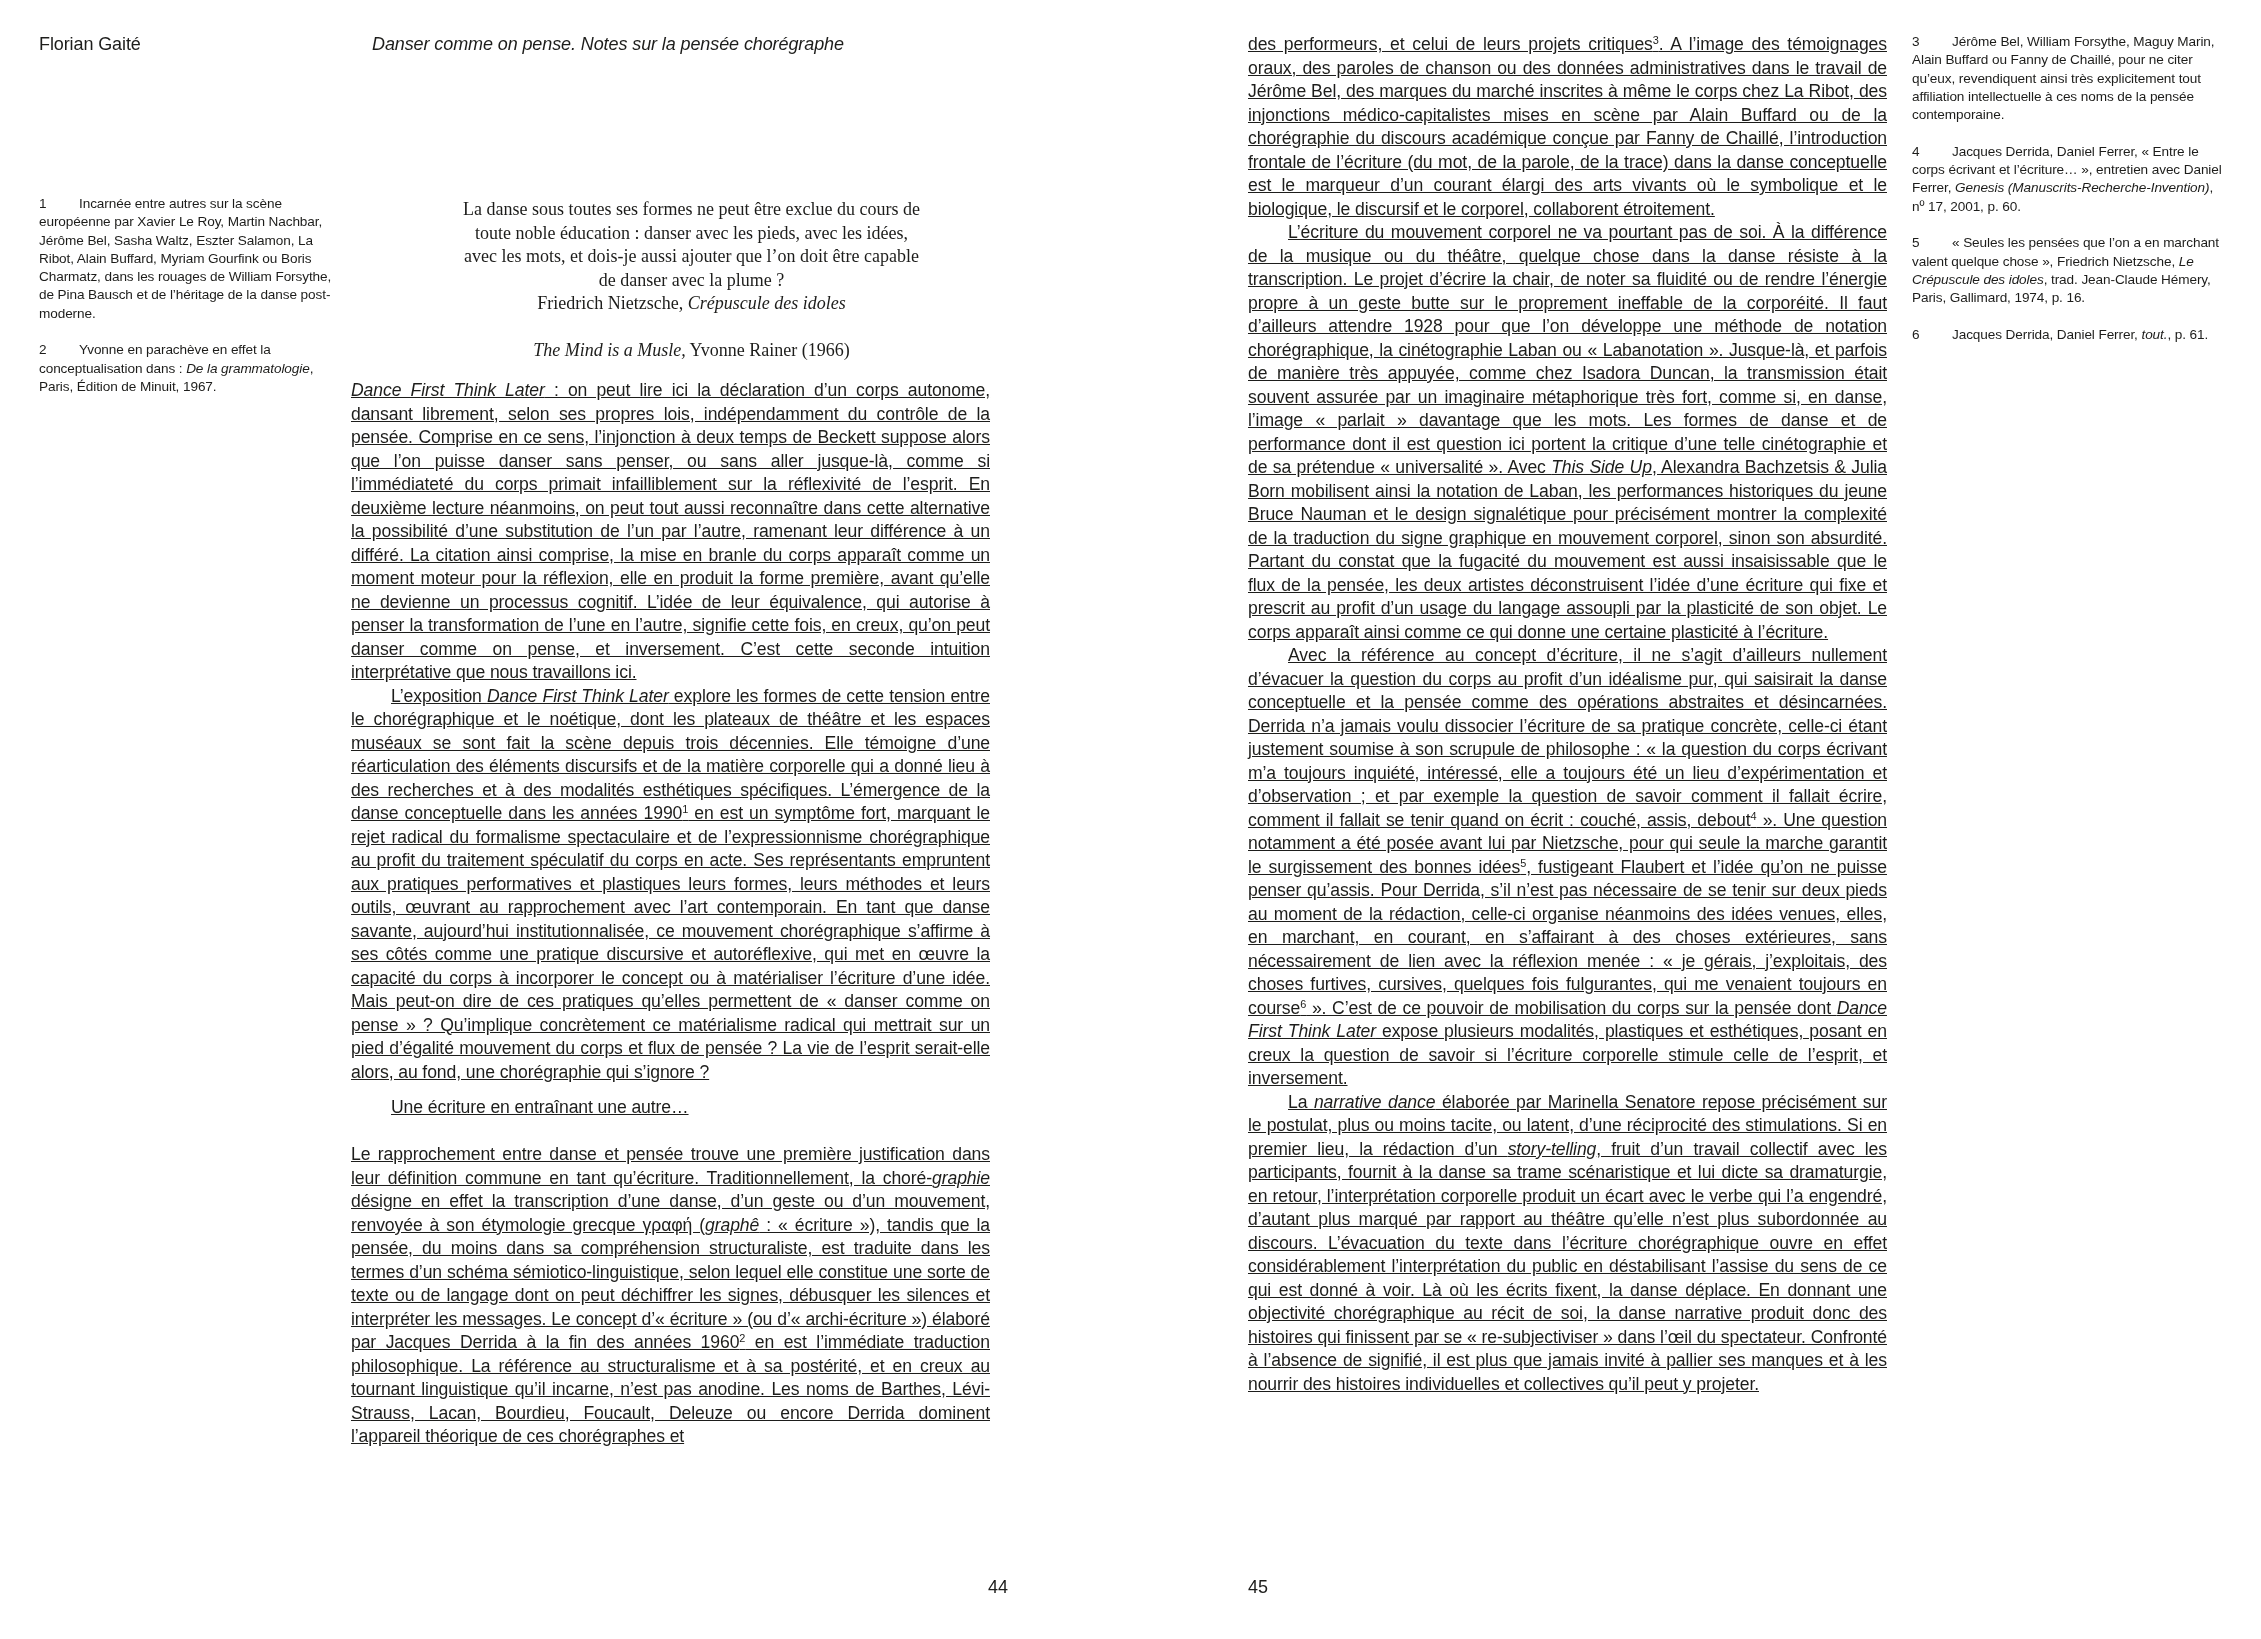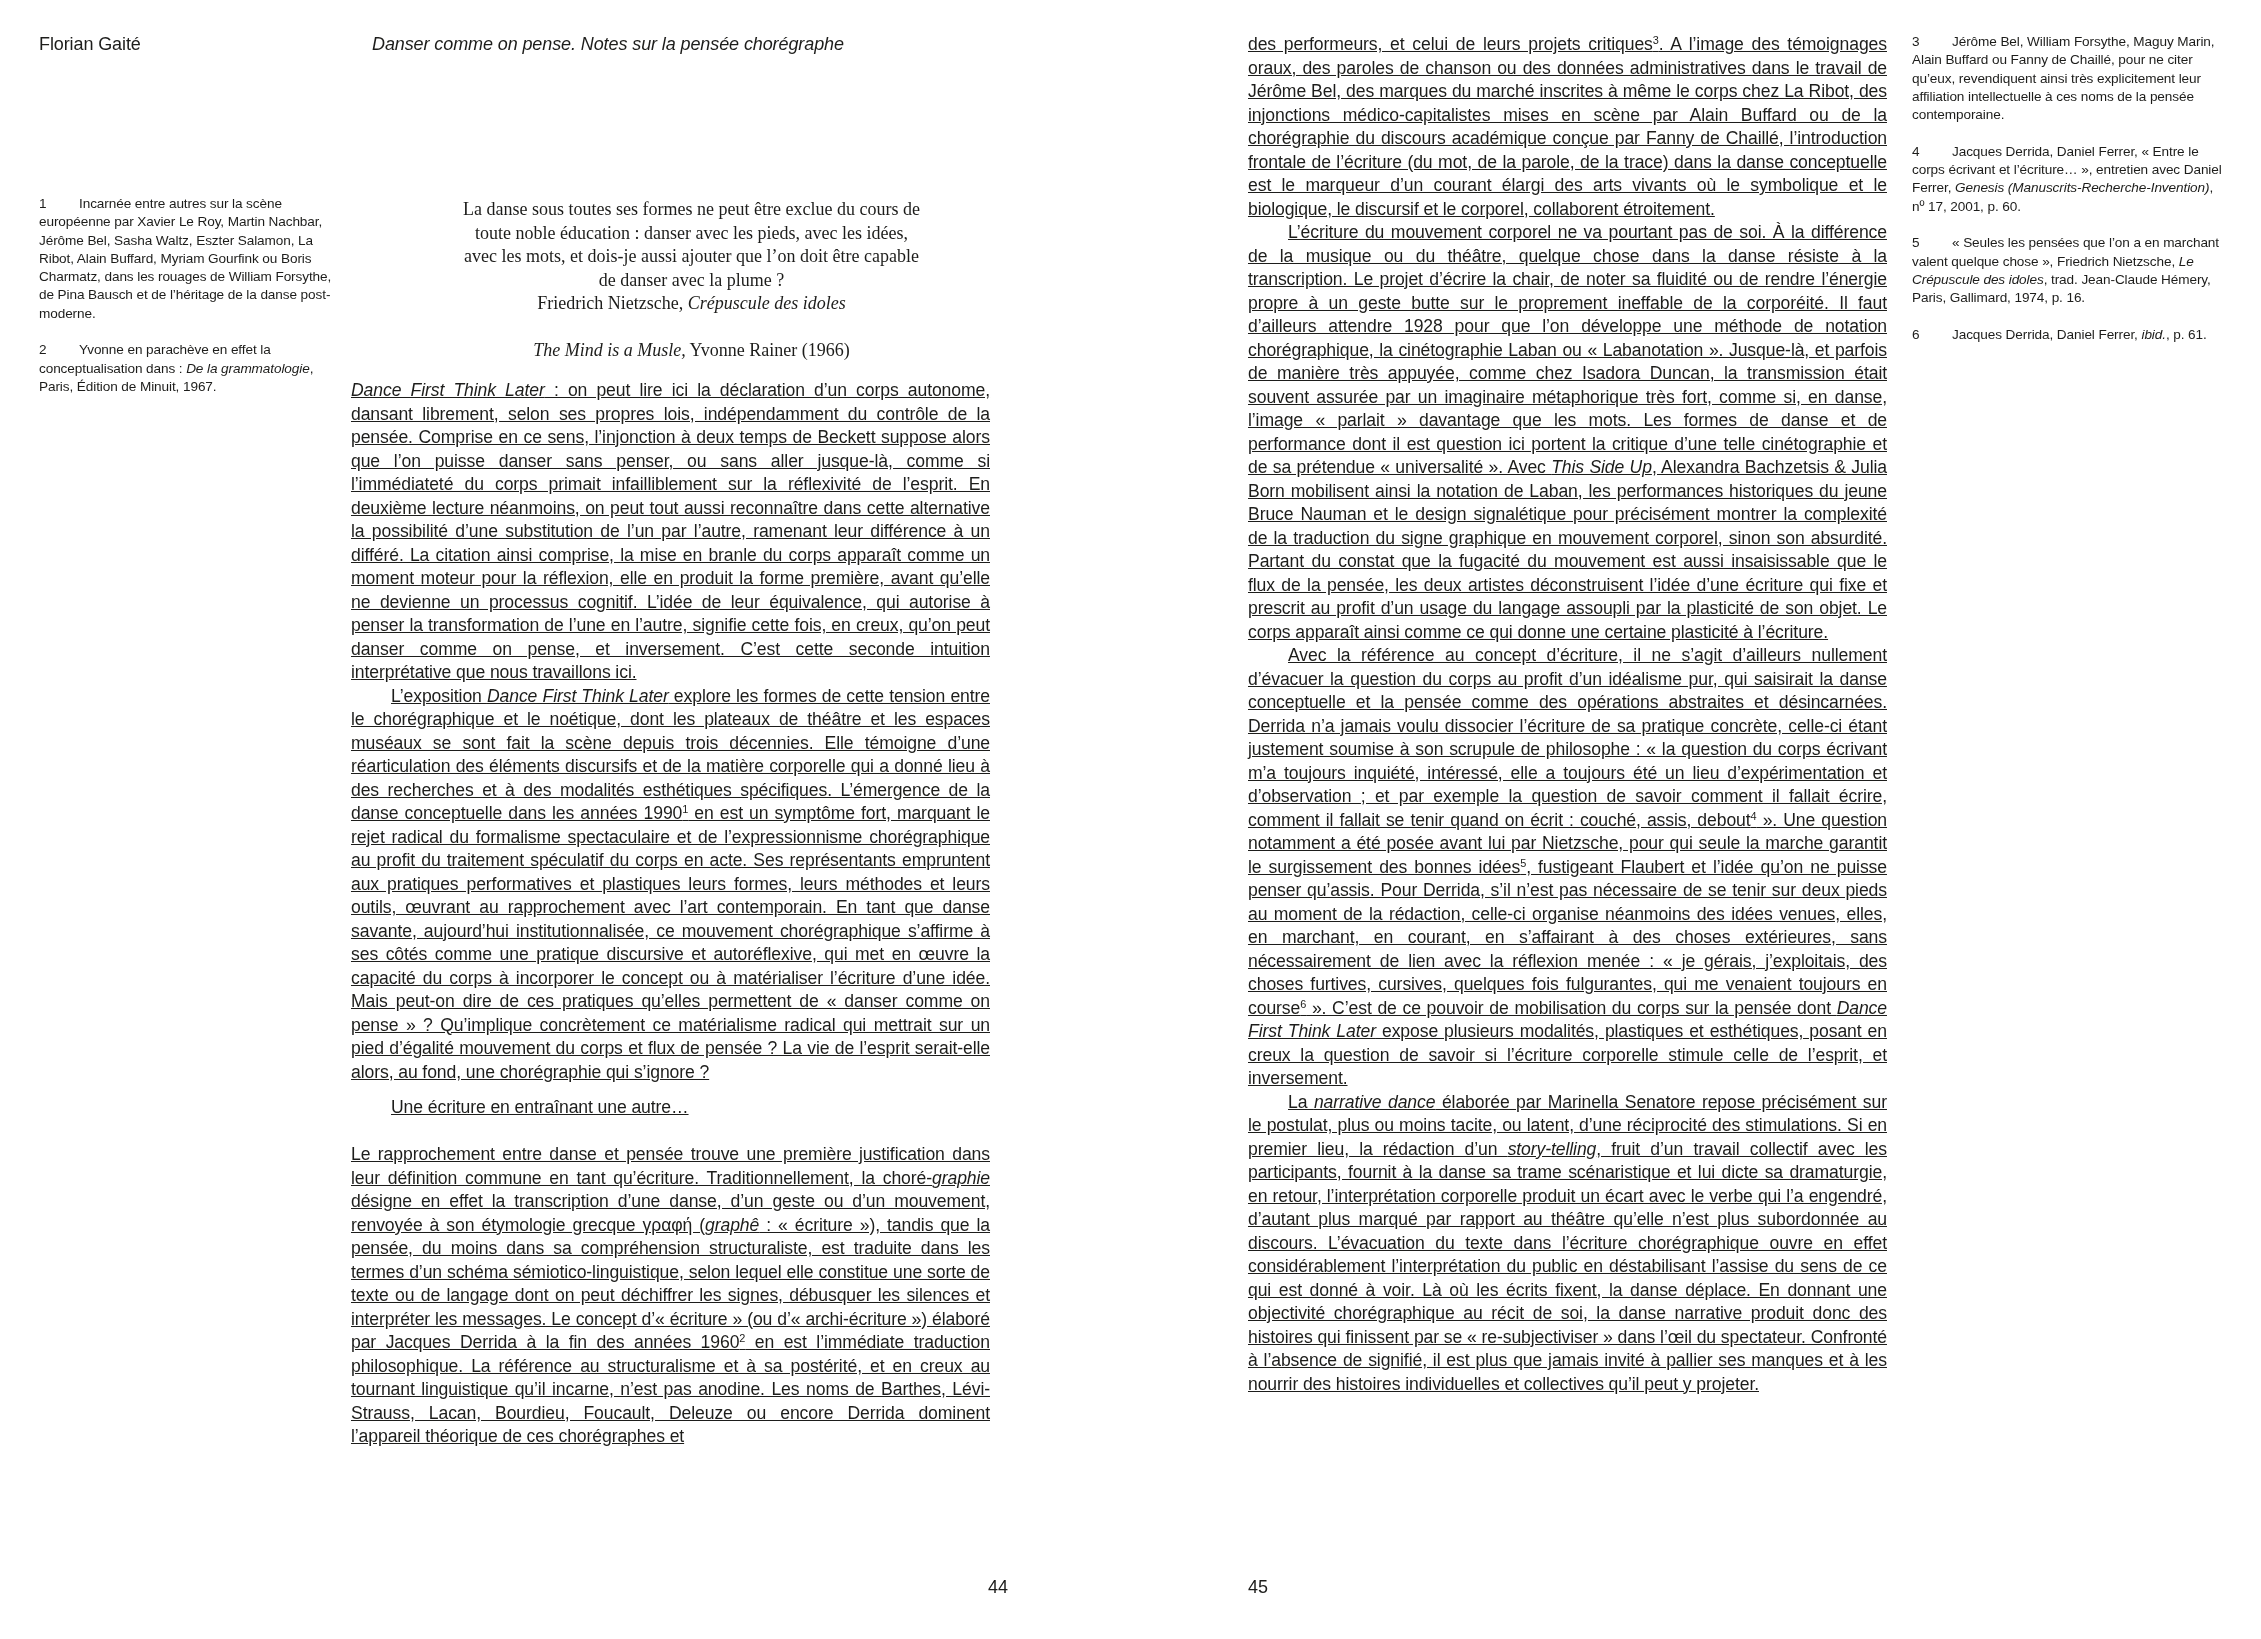--- a/index.html
+++ b/index.html
@@ -74,20 +74,20 @@
 <div class="abs page-num page-left">44</div>
 
 <div class="abs body-col body-right">
     <p class=""><span>des performeurs, et celui de leurs projets critiques</span><sup>3</sup><span>. A l’image des témoignages oraux, des paroles de chanson ou des données administratives dans le travail de Jérôme Bel, des marques du marché inscrites à même le corps chez La Ribot, des injonctions médico-capitalistes mises en scène par Alain Buffard ou de la chorégraphie du discours académique conçue par Fanny de Chaillé, l’introduction frontale de l’écriture (du mot, de la parole, de la trace) dans la danse conceptuelle est le marqueur d’un courant élargi des arts vivants où le symbolique et le biologique, le discursif et le corporel, collaborent étroitement.</span></p>
     <p class="indent"><span>L’écriture du mouvement corporel ne va pourtant pas de soi. À la différence de la musique ou du théâtre, quelque chose dans la danse résiste à la transcription. Le projet d’écrire la chair, de noter sa fluidité ou de rendre l’énergie propre à un geste butte sur le proprement ineffable de la corporéité. Il faut d’ailleurs attendre 1928 pour que l’on développe une méthode de notation chorégraphique, la cinétographie Laban ou « Labanotation ». Jusque-là, et parfois de manière très appuyée, comme chez Isadora Duncan, la transmission était souvent assurée par un imaginaire métaphorique très fort, comme si, en danse, l’image « parlait » davantage que les mots. Les formes de danse et de performance dont il est question ici portent la critique d’une telle cinétographie et de sa prétendue « universalité ». Avec </span><em>This Side Up</em><span>, Alexandra Bachzetsis &amp; Julia Born mobilisent ainsi la notation de Laban, les performances historiques du jeune Bruce Nauman et le design signalétique pour précisément montrer la complexité de la traduction du signe graphique en mouvement corporel, sinon son absurdité. Partant du constat que la fugacité du mouvement est aussi insaisissable que le flux de la pensée, les deux artistes déconstruisent l’idée d’une écriture qui fixe et prescrit au profit d’un usage du langage assoupli par la plasticité de son objet. Le corps apparaît ainsi comme ce qui donne une certaine plasticité à l’écriture.</span></p>
     <p class="indent"><span>Avec la référence au concept d’écriture, il ne s’agit d’ailleurs nullement d’évacuer la question du corps au profit d’un idéalisme pur, qui saisirait la danse conceptuelle et la pensée comme des opérations abstraites et désincarnées. Derrida n’a jamais voulu dissocier l’écriture de sa pratique concrète, celle-ci étant justement soumise à son scrupule de philosophe : « la question du corps écrivant m’a toujours inquiété, intéressé, elle a toujours été un lieu d’expérimentation et d’observation ; et par exemple la question de savoir comment il fallait écrire, comment il fallait se tenir quand on écrit : couché, assis, debout</span><sup>4</sup><span> ». Une question notamment a été posée avant lui par Nietzsche, pour qui seule la marche garantit le surgissement des bonnes idées</span><sup>5</sup><span>, fustigeant Flaubert et l’idée qu’on ne puisse penser qu’assis. Pour Derrida, s’il n’est pas nécessaire de se tenir sur deux pieds au moment de la rédaction, celle-ci organise néanmoins des idées venues, elles, en marchant, en courant, en s’affairant à des choses extérieures, sans nécessairement de lien avec la réflexion menée : « je gérais, j’exploitais, des choses furtives, cursives, quelques fois fulgurantes, qui me venaient toujours en course</span><sup>6</sup><span> ». C’est de ce pouvoir de mobilisation du corps sur la pensée dont </span><em>Dance First Think Later</em><span> expose plusieurs modalités, plastiques et esthétiques, posant en creux la question de savoir si l’écriture corporelle stimule celle de l’esprit, et inversement.</span></p>
     <p class="indent"><span>La </span><em>narrative dance</em><span> élaborée par Marinella Senatore repose précisément sur le postulat, plus ou moins tacite, ou latent, d’une réciprocité des stimulations. Si en premier lieu, la rédaction d’un </span><em>story-telling</em><span>, fruit d’un travail collectif avec les participants, fournit à la danse sa trame scénaristique et lui dicte sa dramaturgie, en retour, l’interprétation corporelle produit un écart avec le verbe qui l’a engendré, d’autant plus marqué par rapport au théâtre qu’elle n’est plus subordonnée au discours. L’évacuation du texte dans l’écriture chorégraphique ouvre en effet considérablement l’interprétation du public en déstabilisant l’assise du sens de ce qui est donné à voir. Là où les écrits fixent, la danse déplace. En donnant une objectivité chorégraphique au récit de soi, la danse narrative produit donc des histoires qui finissent par se « re-subjectiviser » dans l’œil du spectateur. Confronté à l’absence de signifié, il est plus que jamais invité à pallier ses manques et à les nourrir des histoires individuelles et collectives qu’il peut y projeter.</span></p>
   </div>
 
 <div class="abs fn-col fn-right">
-    <p class="fn"><span class="fn-num">3</span><span>Jérôme Bel, William Forsythe, Maguy Marin, Alain Buffard ou Fanny de Chaillé, pour ne citer qu’eux, revendiquent ainsi très explicitement leur affiliation intellectuelle à ces noms de la pensée contemporaine.</span></p>
+    <p class="fn"><span class="fn-num">3</span><span>Jérôme Bel, William Forsythe, Maguy Marin, Alain Buffard ou Fanny de Chaillé, pour ne citer qu’eux, revendiquent ainsi très explicitement tout affiliation intellectuelle à ces noms de la pensée contemporaine.</span></p>
     <p class="fn"><span class="fn-num">4</span><span>Jacques Derrida, Daniel Ferrer, « Entre le corps écrivant et l’écriture… », entretien avec Daniel Ferrer, </span><em>Genesis (Manuscrits-Recherche-Invention)</em><span>, nº 17, 2001, p. 60.</span></p>
     <p class="fn"><span class="fn-num">5</span><span>« Seules les pensées que l’on a en marchant valent quelque chose », Friedrich Nietzsche, </span><em>Le Crépuscule des idoles</em><span>, trad. Jean-Claude Hémery, Paris, Gallimard, 1974, p. 16.</span></p>
-    <p class="fn"><span class="fn-num">6</span><span>Jacques Derrida, Daniel Ferrer, </span><em>ibid.</em><span>, p. 61.</span></p>
+    <p class="fn"><span class="fn-num">6</span><span>Jacques Derrida, Daniel Ferrer, </span><em>tout.</em><span>, p. 61.</span></p>
   </div>
 
 <div class="abs page-num page-right">45</div>
 
 
 </body></html>

